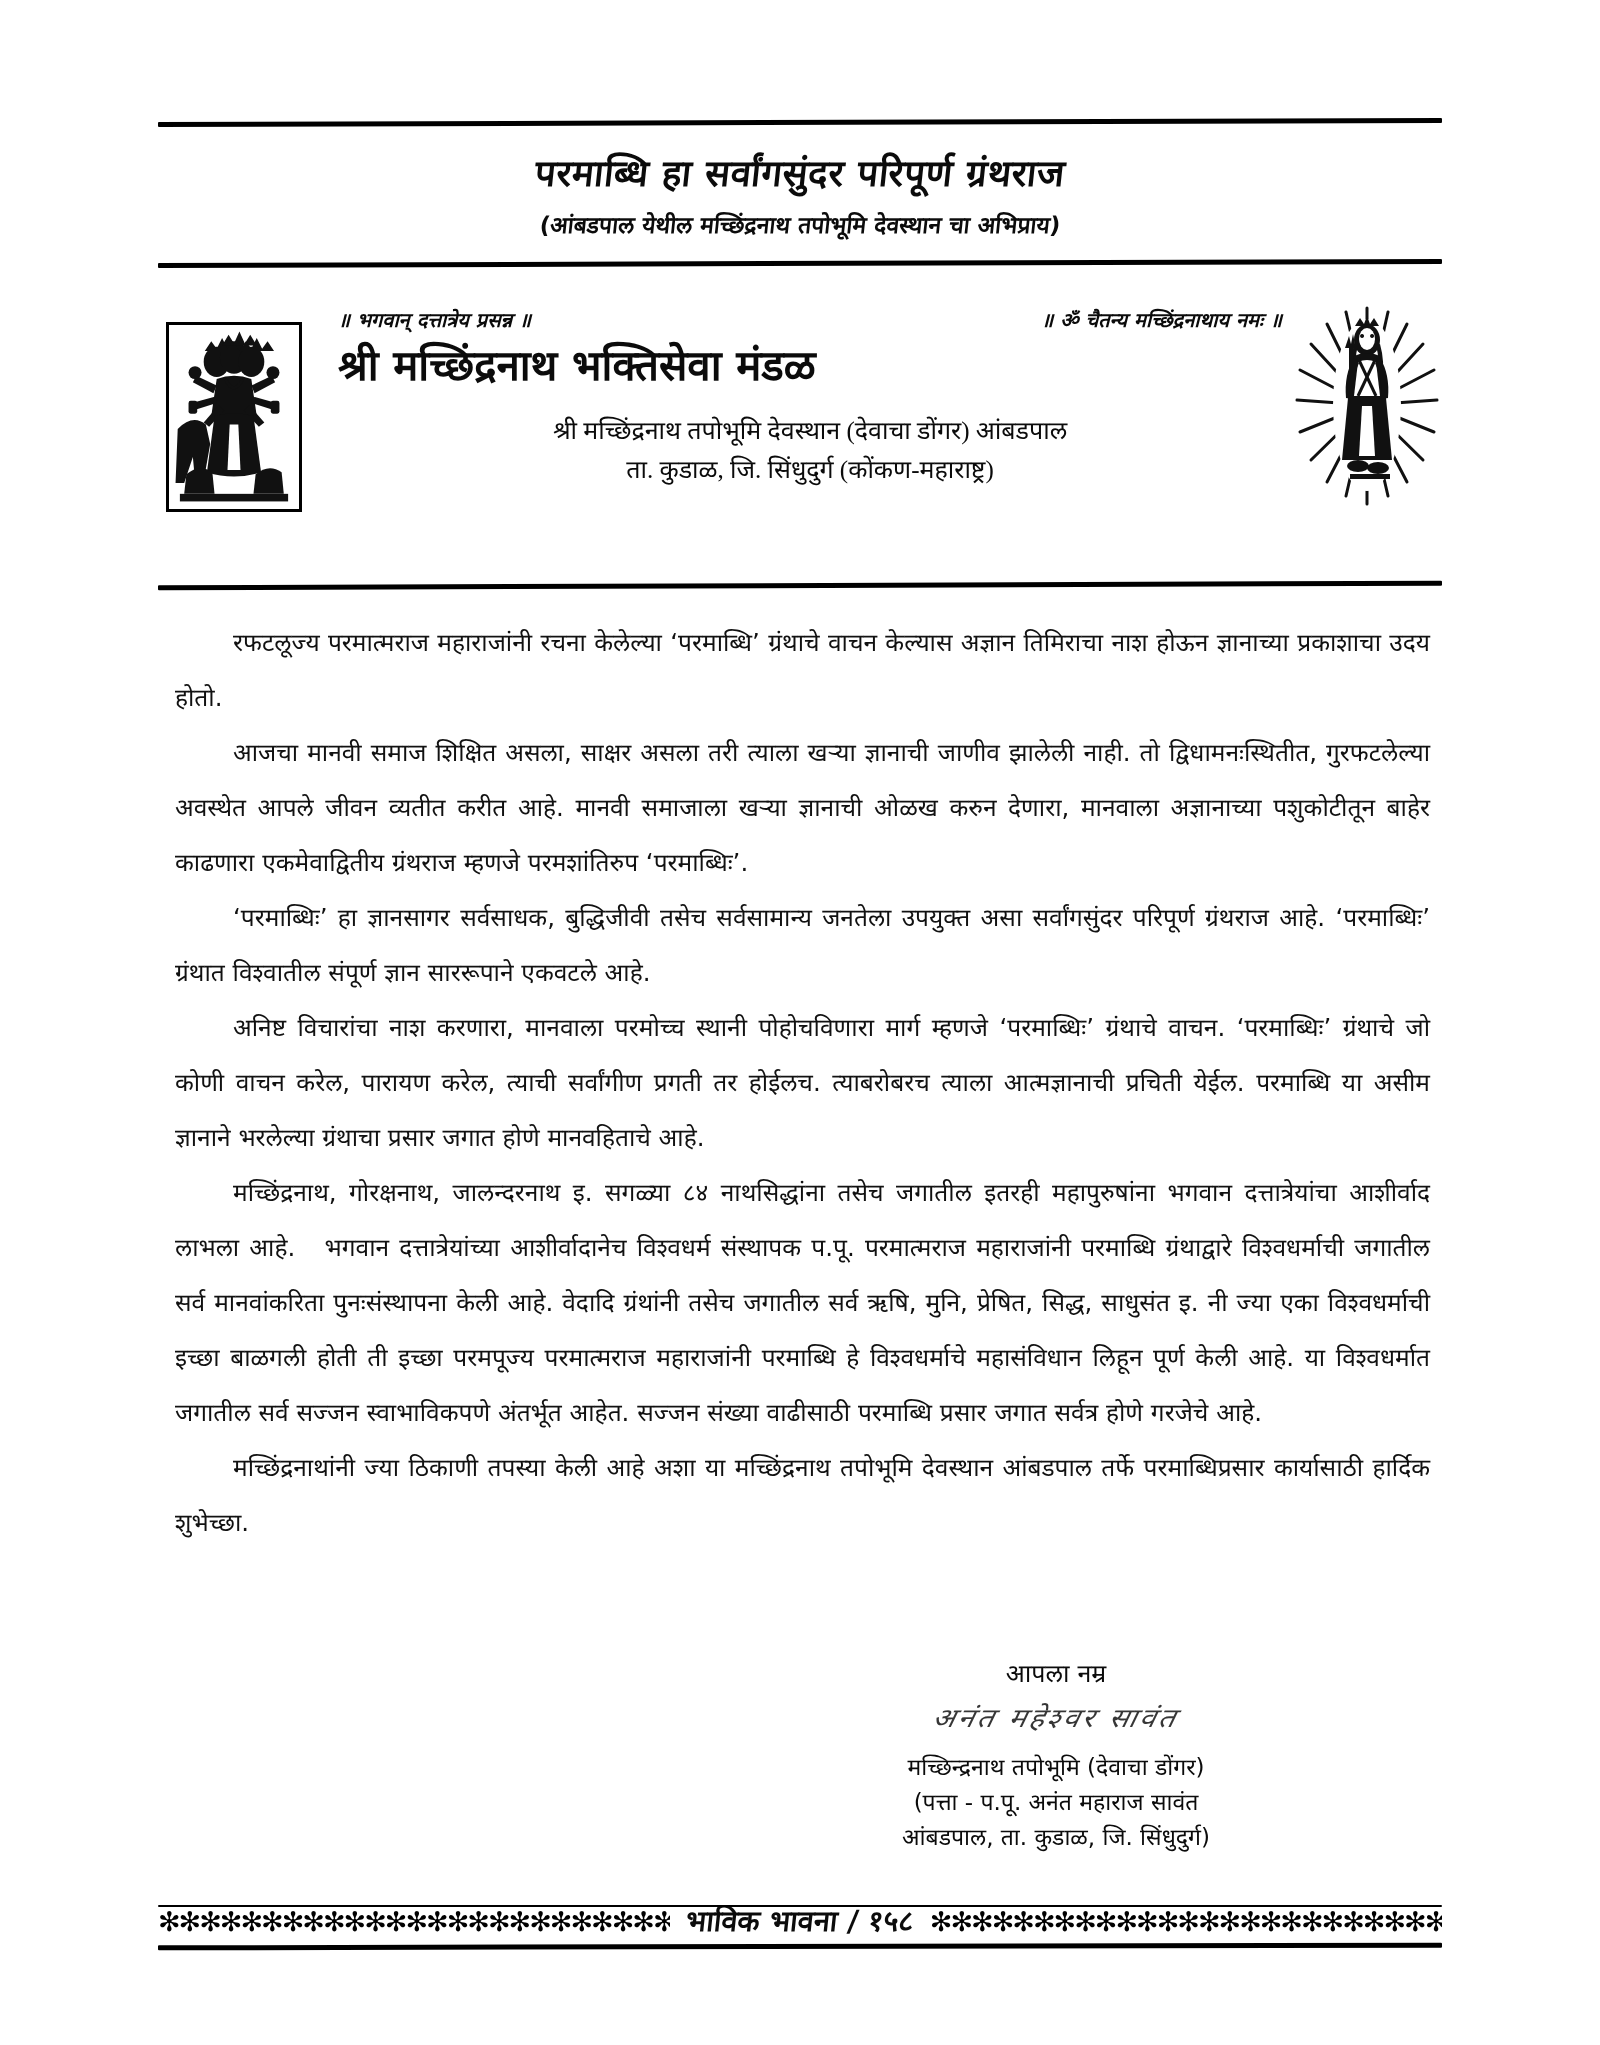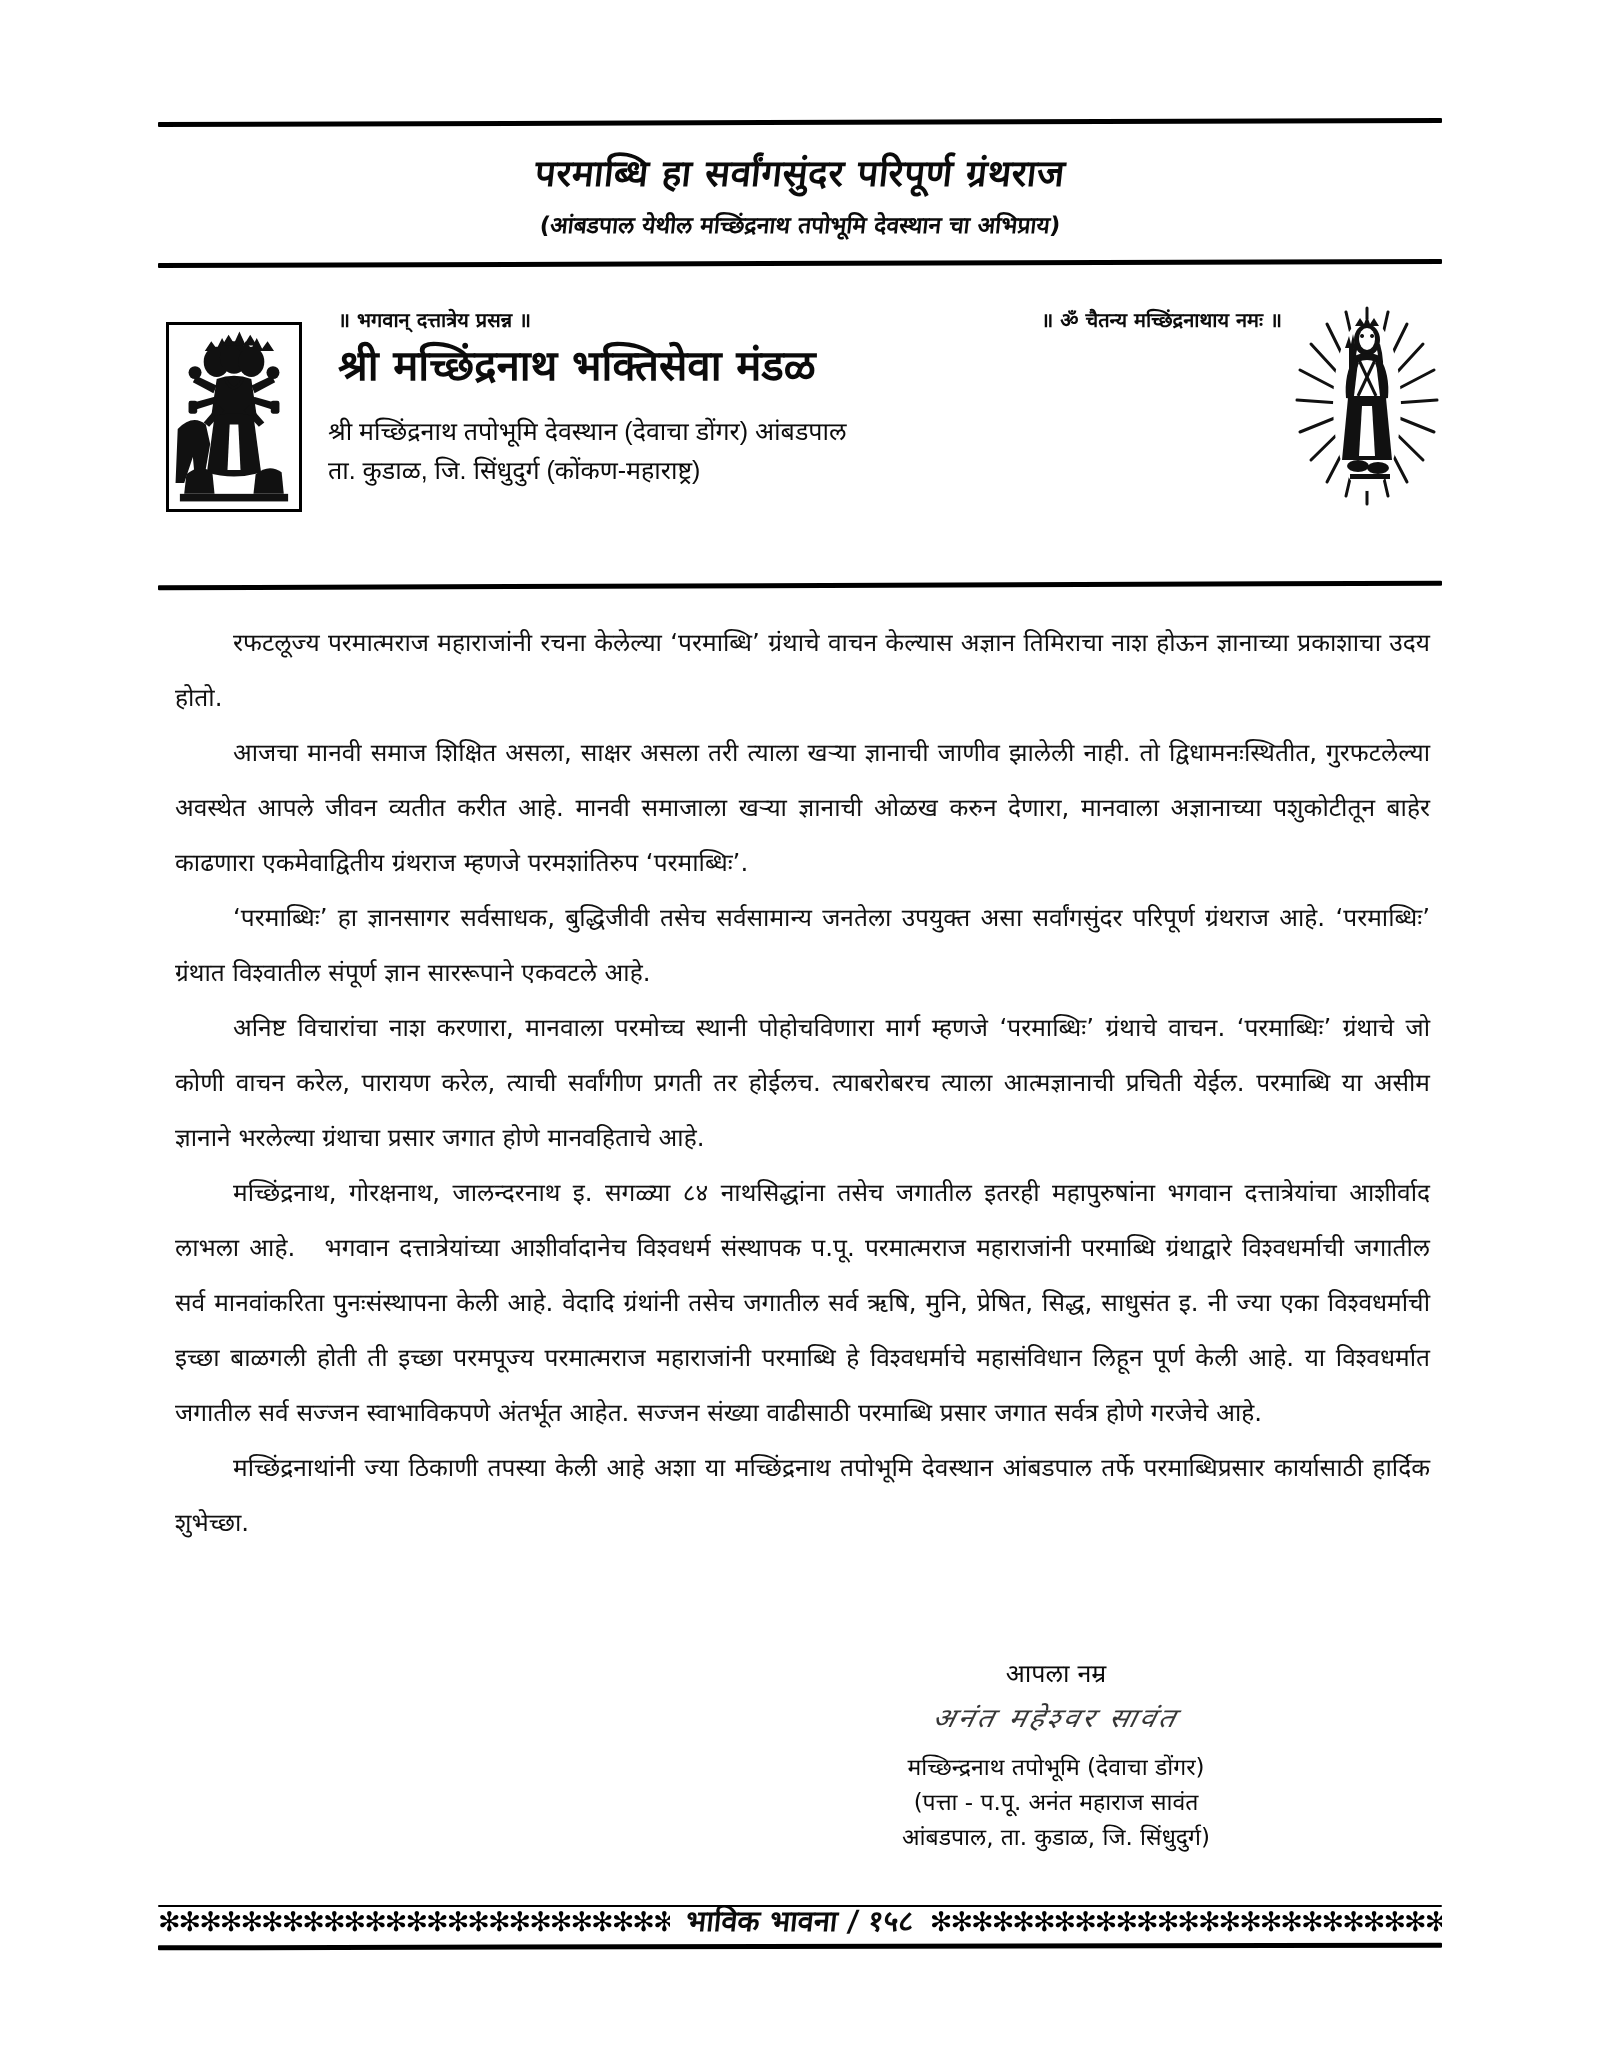--- a/index.html
+++ b/index.html
@@ -102,40 +102,42 @@
     position: absolute;
     left: 180px;
     right: 160px;
     top: 6px;
     display: flex;
     justify-content: space-between;
     align-items: baseline;
     font-family: "DejaVu Sans", "Liberation Sans", sans-serif;
     font-size: 20px;
     font-weight: 600;
+    font-style: italic;
   }
   .invocation { white-space: nowrap; }
   .org-name {
     position: absolute;
     left: 180px;
     right: 150px;
     top: 42px;
     text-align: left;
     font-family: "DejaVu Sans", "Liberation Sans", sans-serif;
     font-weight: 700;
     font-size: 42px;
     line-height: 1.15;
     white-space: nowrap;
   }
   .org-address {
     position: absolute;
     left: 170px;
     right: 150px;
     top: 112px;
-    font-family: Liberation Sans, sans-serif;
+    text-align: center;
+    font-family: Liberation Serif, serif;
     font-size: 25px;
     line-height: 1.55;
   }
   .org-address div { white-space: nowrap; }
   .letterhead .rule-bottom {
     position: absolute;
     left: 0;
     right: 0;
     bottom: 0;
     transform: rotate(-0.2deg);

